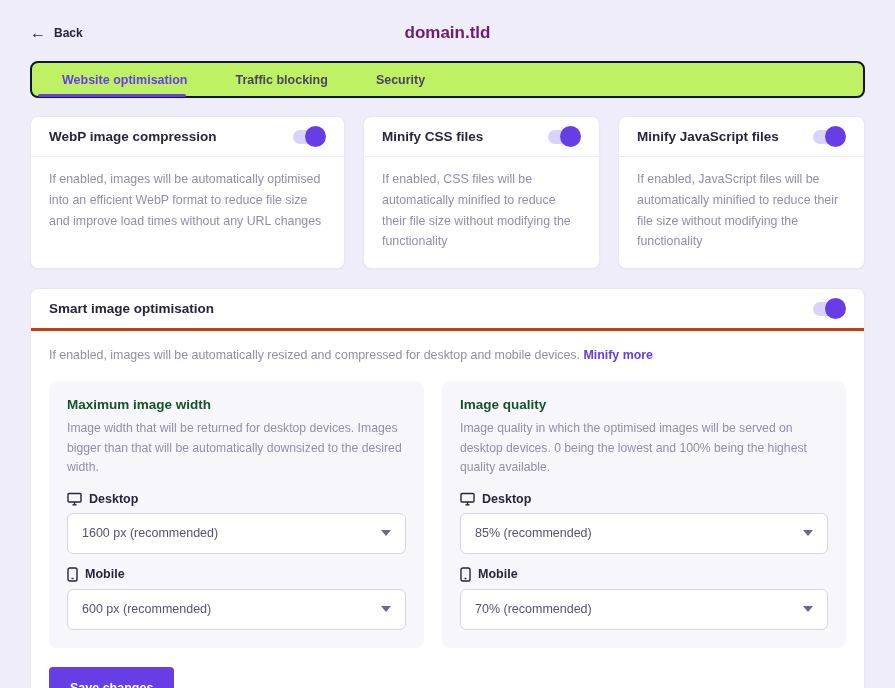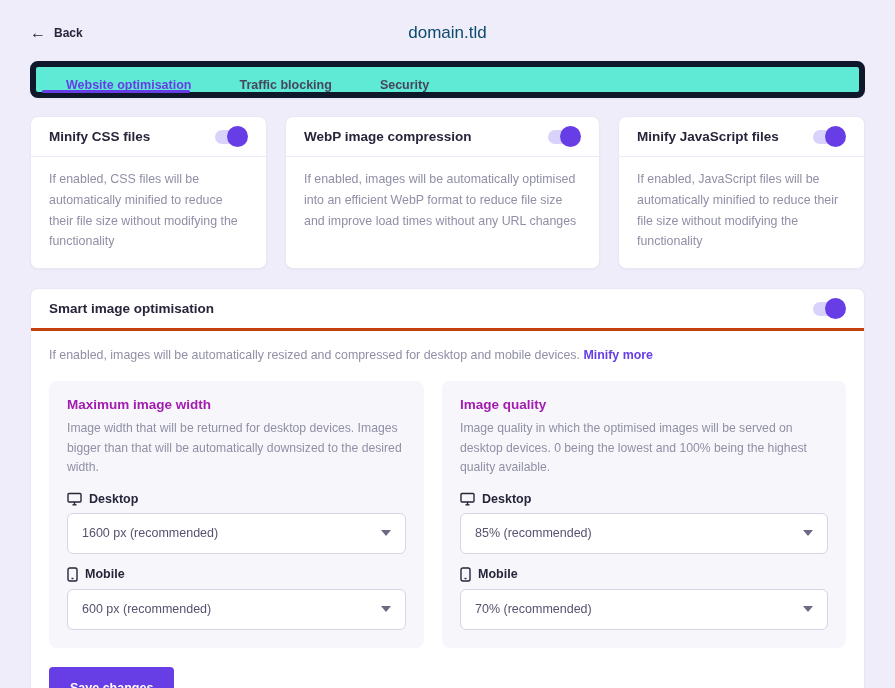--- a/index.html
+++ b/index.html
@@ -11,27 +11,27 @@
   }
   .page { padding: 20px 30px 0; position: relative; }
 
   
   .top-header { position: relative; height: 26px; display: flex; align-items: center; }
   .back-link { display: flex; align-items: center; gap: 8px; cursor: pointer; }
   .back-link .arrow { font-size: 16px; line-height: 1; color: #26253a; }
   .back-link .back-text { font-size: 12px; font-weight: bold; color: #26253a; }
   .page-title {
     position: absolute; left: 0; right: 0; text-align: center;
-    font-size: 17px; font-weight: normal; color: #0c4a6e;
+    font-size: 17px; font-weight: bold; color: #701a75;
   }
 
   
   .tabbar {
-    margin-top: 15px; background: #5eead4; border: 6px solid #0f172a;
-    border-radius: 8px; height: 37px; display: flex; align-items: flex-end;
+    margin-top: 15px; background: #bef264; border: 2px solid #0f172a;
+    border-radius: 8px; height: 37px; display: flex; align-items: center;
     position: relative; padding: 0 6px;
     box-shadow: 0 1px 2px rgba(40, 30, 90, 0.04);
   }
   .tab { padding: 0 24px; font-size: 12.5px; font-weight: bold; color: #47465e; cursor: pointer; }
   .tab.active { color: #673de6; }
   .tab-underline {
     position: absolute; bottom: -1px; left: 6px; width: 148px; height: 3px;
     background: #673de6; border-radius: 2px;
   }
 
@@ -73,21 +73,21 @@
     padding: 12px 18px; border-bottom: 3px solid #c2410c; min-height: 40px;
   }
   .smart-body { padding: 15px 18px 18px; }
   .smart-desc { font-size: 12.4px; color: #908fa6; line-height: 1.6; margin-bottom: 15px; }
   .learn-more { color: #673de6; font-weight: bold; cursor: pointer; text-decoration: none; }
 
   .panels { display: flex; gap: 18px; }
   .panel { background: #f7f7fb; border-radius: 8px; padding: 16px 18px 18px; }
   .panel-left { width: 375px; flex: 0 0 auto; }
   .panel-right { flex: 1; }
-  .panel-title { font-size: 13.5px; font-weight: bold; color: #a21caf; margin-bottom: 7px; }
+  .panel-title { font-size: 13.5px; font-weight: bold; color: #14532d; margin-bottom: 7px; }
   .panel-desc { font-size: 12.2px; color: #908fa6; line-height: 1.6; margin-bottom: 14px; }
 
   .field-label {
     display: flex; align-items: center; gap: 7px;
     font-size: 12.5px; font-weight: bold; color: #26253a; margin: 13px 0 7px;
   }
   .field-label svg { display: block; }
   .select-box {
     background: #ffffff; border: 1px solid #d6d5e4; border-radius: 6px;
     height: 41px; display: flex; align-items: center; justify-content: space-between;
@@ -120,41 +120,41 @@
   </div>
 
   <div class="tabbar">
     <div class="tab active">Website optimisation</div>
     <div class="tab">Traffic blocking</div>
     <div class="tab">Security</div>
     <div class="tab-underline"></div>
   </div>
 
   <div class="cards-row">
+
+    <div class="card card-1">
+      <div class="card-header">
+        <span class="card-title">WebP image compression</span>
+        <span class="toggle">
+          <span class="knob"></span>
+        </span>
+      </div>
+      <div class="card-body">If enabled, images will be automatically optimised into an efficient WebP format to reduce file size and improve load times without any URL changes</div>
+    </div>
 
     <div class="card card-2">
       <div class="card-header">
         <span class="card-title">Minify CSS files</span>
         <span class="toggle">
           <span class="knob"></span>
         </span>
       </div>
       <div class="card-body">If enabled, CSS files will be automatically minified to reduce their file size without modifying the functionality</div>
     </div>
 
-    <div class="card card-1">
-      <div class="card-header">
-        <span class="card-title">WebP image compression</span>
-        <span class="toggle">
-          <span class="knob"></span>
-        </span>
-      </div>
-      <div class="card-body">If enabled, images will be automatically optimised into an efficient WebP format to reduce file size and improve load times without any URL changes</div>
-    </div>
-
     <div class="card card-3">
       <div class="card-header">
         <span class="card-title">Minify JavaScript files</span>
         <span class="toggle">
           <span class="knob"></span>
         </span>
       </div>
       <div class="card-body">If enabled, JavaScript files will be automatically minified to reduce their file size without modifying the functionality</div>
     </div>
 

